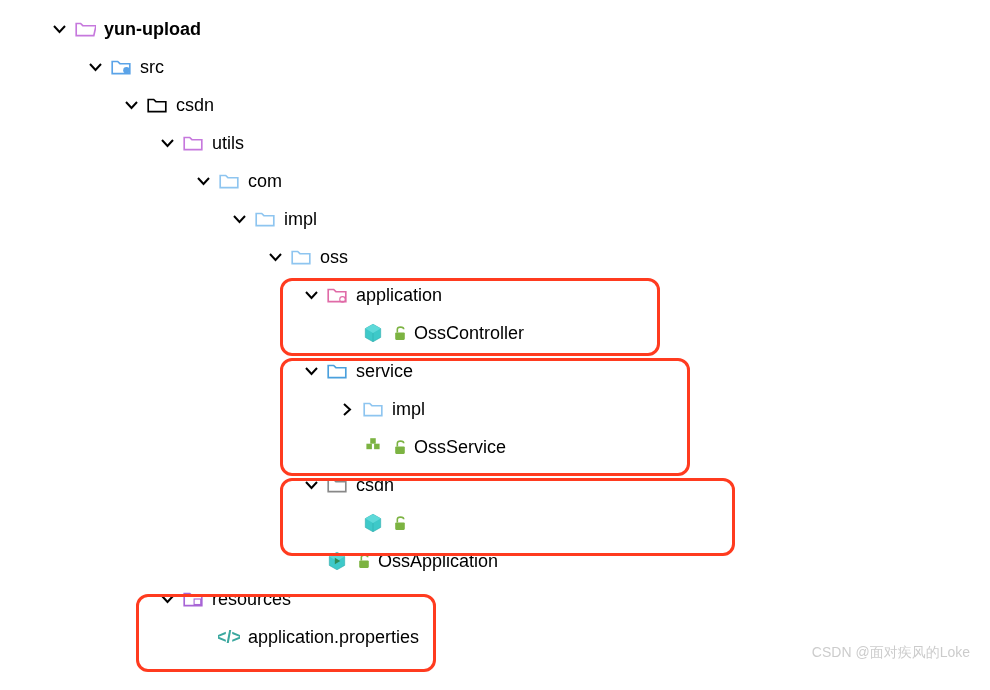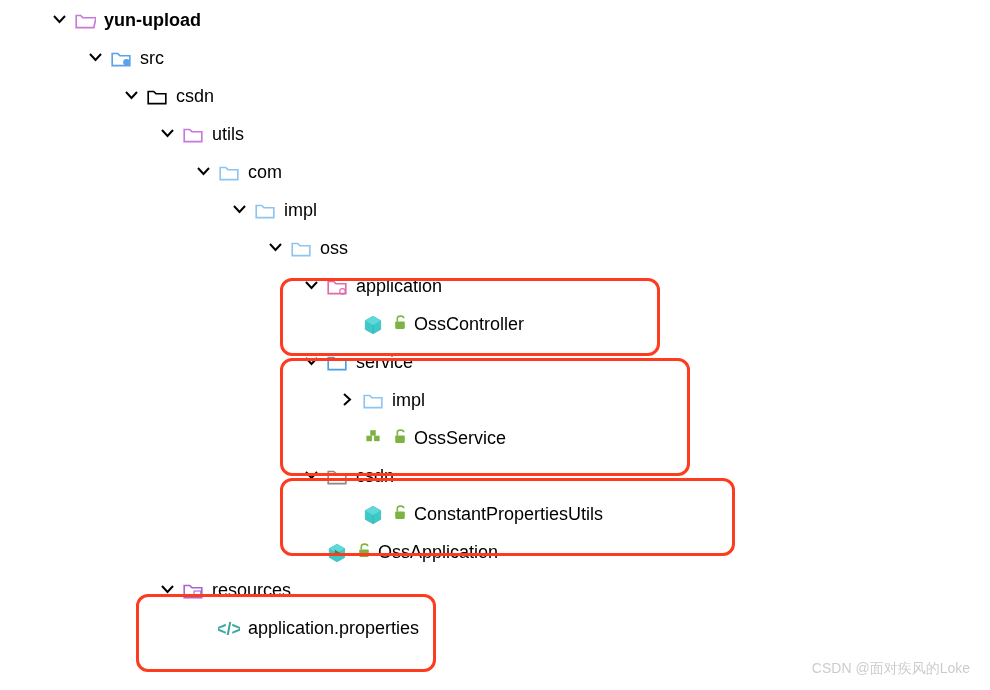--- a/index.html
+++ b/index.html
@@ -11,21 +11,21 @@
       font-family: -apple-system, BlinkMacSystemFont, "Segoe UI", sans-serif;
       font-size: 18px;
       background: #fff;
       padding: 10px 0;
       width: 990px;
       height: 690px;
       position: relative;
     }
     .tree-row {
       display: flex;
-      align-items: flex-start;
+      align-items: center;
       height: 38px;
       white-space: nowrap;
     }
     .indent {
       display: inline-block;
     }
     .chevron {
       width: 18px;
       height: 18px;
       display: inline-flex;
@@ -62,21 +62,21 @@
     }
     .highlight-box {
       position: absolute;
       border: 3px solid #ff3b1f;
       border-radius: 12px;
       pointer-events: none;
       z-index: 10;
     }
     .watermark {
       position: absolute;
-      bottom: 12px;
+      bottom: 28px;
       right: 20px;
       color: #999;
       font-size: 14px;
       opacity: 0.5;
     }
   </style>
 </head>
 <body>
 
 <svg width="0" height="0" style="position:absolute">
@@ -342,21 +342,20 @@
   <span class="icon">
       <svg viewBox="0 0 20 20">
         <use href="#cube-teal"></use>
       </svg>
     </span>
   <span class="lock-icon">
       <svg viewBox="0 0 15 15">
         <use href="#unlock"></use>
       </svg>
     </span>
-  <span class="label">ConstantPropertiesUtils</span>
 </div>
 
 <div class="tree-row">
   <span class="indent" style="width:326px"></span>
   <span class="icon">
       <svg viewBox="0 0 20 20">
         <use href="#cube-teal-run"></use>
       </svg>
     </span>
   <span class="lock-icon">

